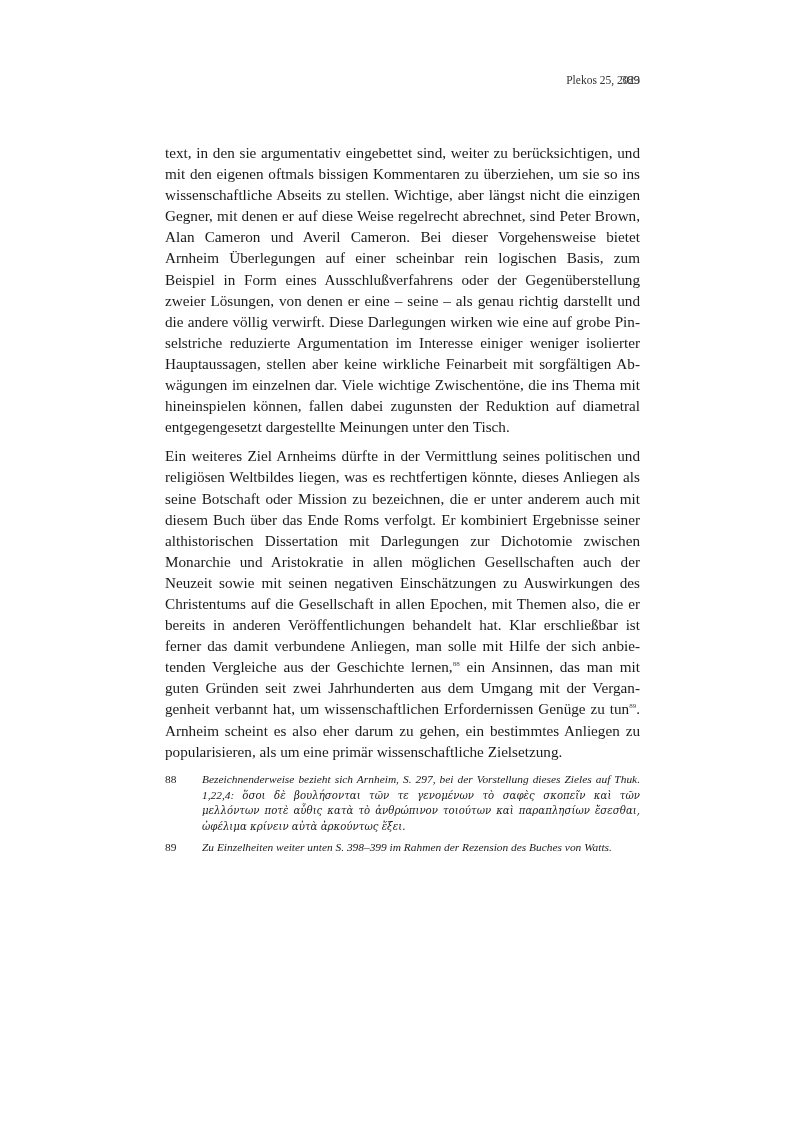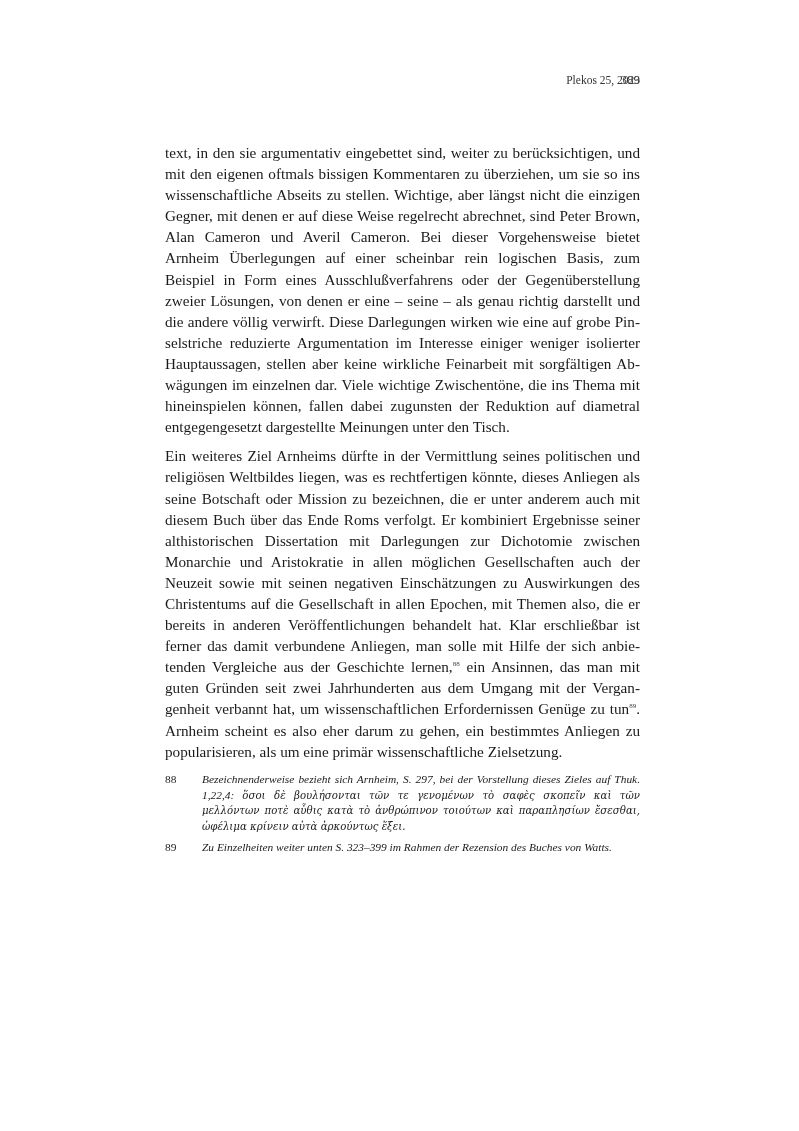--- a/index.html
+++ b/index.html
@@ -35,15 +35,15 @@
   </p>
 </div>
 
 <div class="footnotes">
   <div class="fn">
     <span class="fn-num">88</span>
     <span class="fn-text"><span>Bezeichnenderweise bezieht sich Arnheim, S. 297, bei der Vorstellung dieses Zieles auf Thuk. 1,22,4: </span><span class="greek">ὅσοι δὲ βουλήσονται τῶν τε γενομένων τὸ σαφὲς σκοπεῖν καὶ τῶν μελλόντων ποτὲ αὖθις κατὰ τὸ ἀνθρώπινον τοιούτων καὶ παραπλησίων ἔσεσθαι, ὠφέλιμα κρίνειν αὐτὰ ἀρκούντως ἕξει.</span></span>
   </div>
   <div class="fn">
     <span class="fn-num">89</span>
-    <span class="fn-text">Zu Einzelheiten weiter unten S. 323–399 im Rahmen der Rezension des Buches von Watts.</span>
+    <span class="fn-text">Zu Einzelheiten weiter unten S. 398–399 im Rahmen der Rezension des Buches von Watts.</span>
   </div>
 </div>
 
 </body></html>

